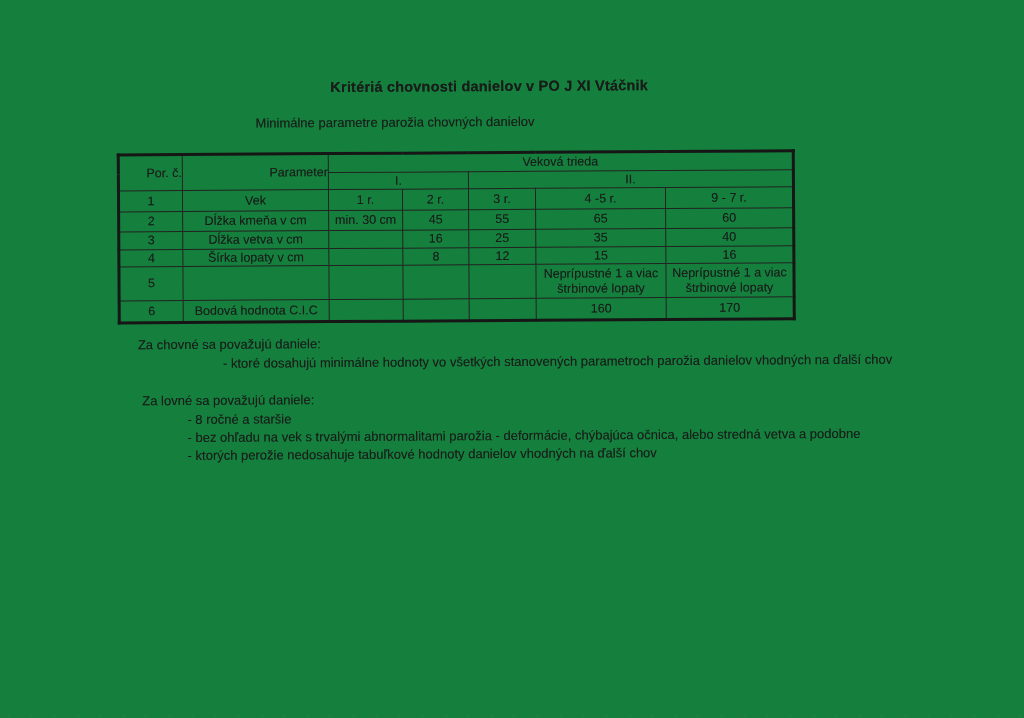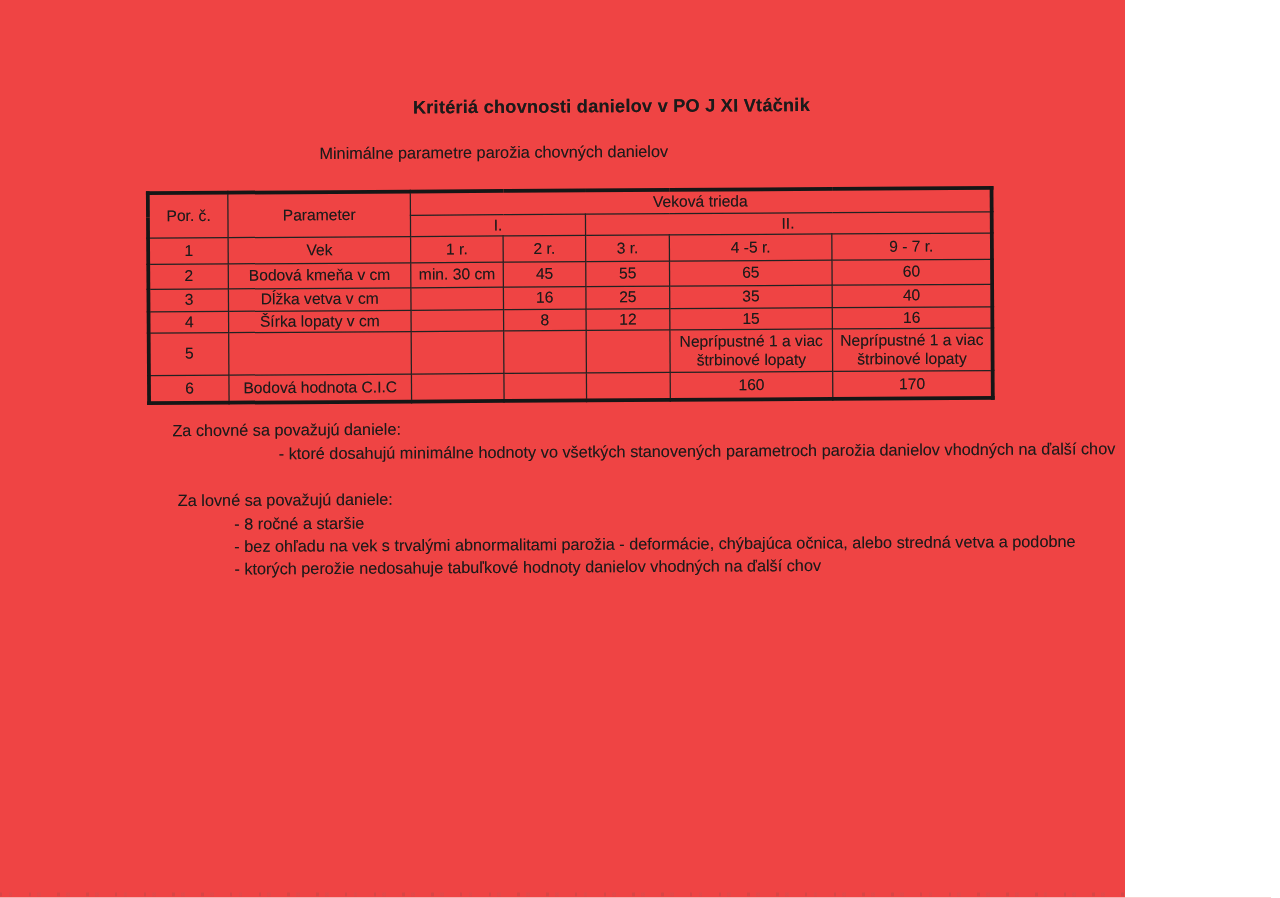--- a/index.html
+++ b/index.html
@@ -2,23 +2,23 @@
 <html><head>
 <meta charset="utf-8">
 <style>
   html, body {
     margin: 0;
     padding: 0;
     background: #ffffff;
   }
   .page {
     position: relative;
-    width: 900px;
+    width: 1024px;
     height: 718px;
-    background: #ef4444;
+    background: #15803d;
     overflow: hidden;
     font-family: "Liberation Sans", sans-serif;
     color: #1b1b1b;
   }
   
   .sheet {
     position: absolute;
     inset: 0;
     transform: rotate(-0.35deg);
     transform-origin: 50% 50%;
@@ -56,21 +56,21 @@
     border: 1px solid #222222;
     padding: 0;
     line-height: 15px;
     vertical-align: middle;
     overflow: hidden;
     text-shadow: 0 0 0.4px rgba(0,0,0,0.35);
   }
   td.ctr { text-align: center; }
   td.al  { text-align: center; padding-left: 4px; }
   td.bl2 { border-left: 2px solid #161616; }
-  tr.h2 td, td.hb2 { border-bottom: 2px solid #161616; }
+  tr.h2 td, td.hb2 { border-bottom: 2px solid #161616; text-align: right; }
   td.two-line { white-space: pre-line; line-height: 16px; padding-top: 1px; padding-bottom: 1px; }
   tr.hrow1 { height: 19px; }
   tr.hrow2 { height: 17px; }
   tr.r1 { height: 21px; }
   tr.r2 { height: 20px; }
   tr.r3 { height: 18px; }
   tr.r4 { height: 17px; }
   tr.r5 { height: 34px; }
   tr.r6 { height: 22px; }
   .note-block {
@@ -138,21 +138,21 @@
           <td class="al">Vek</td>
           <td class="al bl2">1 r.</td>
           <td class="al">2 r.</td>
           <td class="al bl2">3 r.</td>
           <td class="al">4 -5 r.</td>
           <td class="al">9 - 7 r.</td>
         </tr>
 
         <tr class="r2">
           <td class="ctr">2</td>
-          <td class="al">Bodová kmeňa v cm</td>
+          <td class="al">Dĺžka kmeňa v cm</td>
           <td class="al bl2">min. 30 cm</td>
           <td class="ctr">45</td>
           <td class="ctr bl2">55</td>
           <td class="ctr">65</td>
           <td class="ctr">60</td>
         </tr>
 
         <tr class="r3">
           <td class="ctr">3</td>
           <td class="al">Dĺžka vetva v cm</td>

